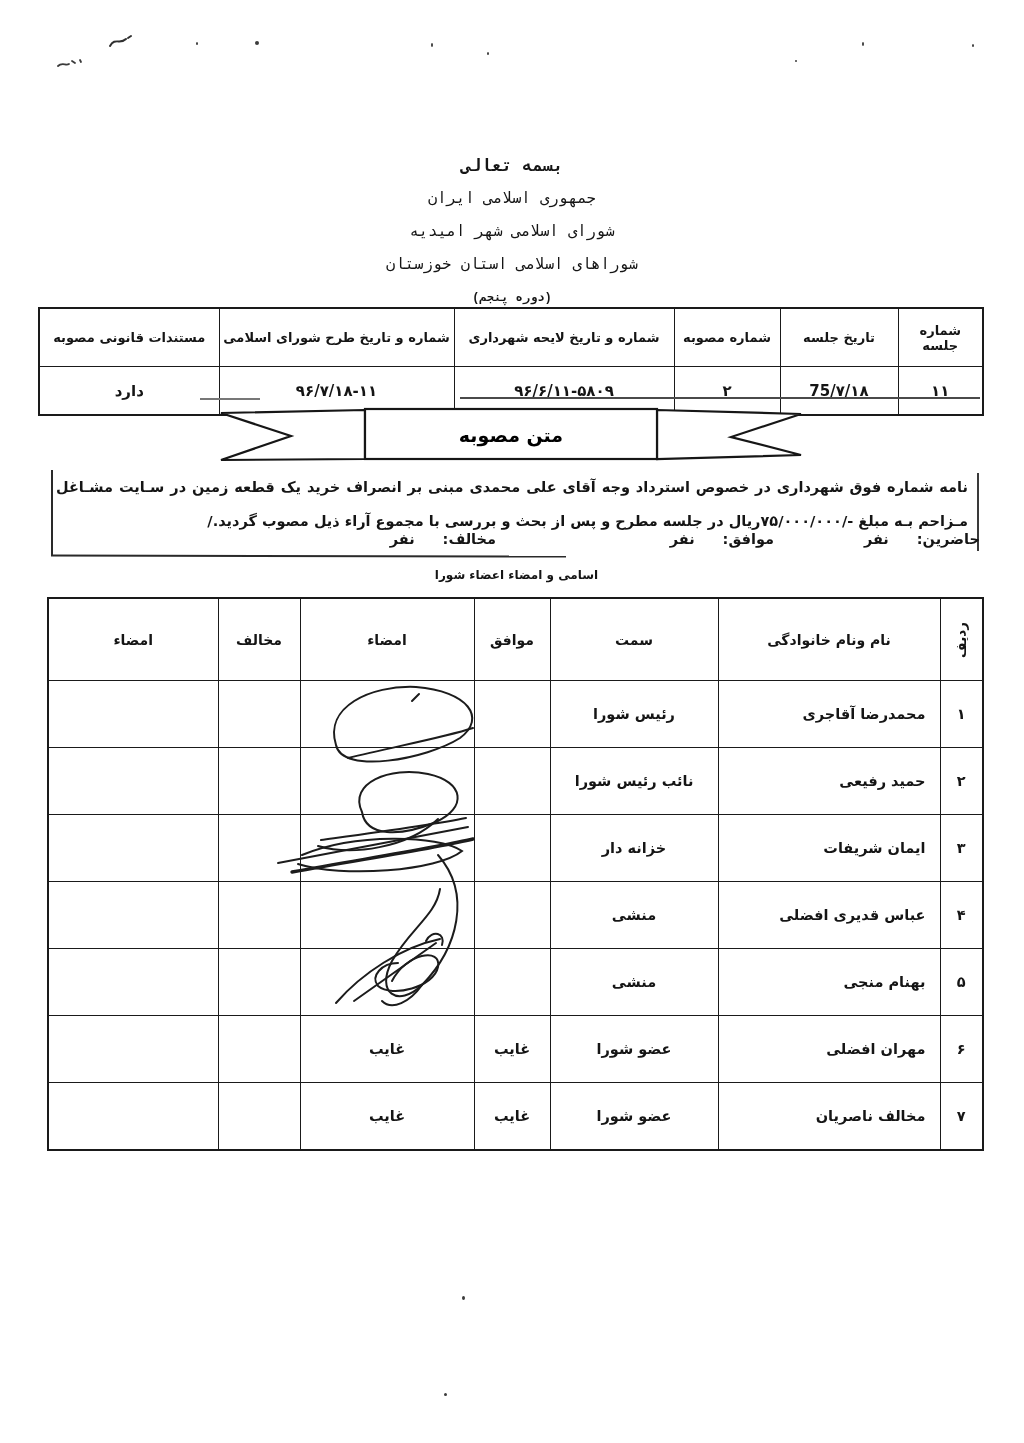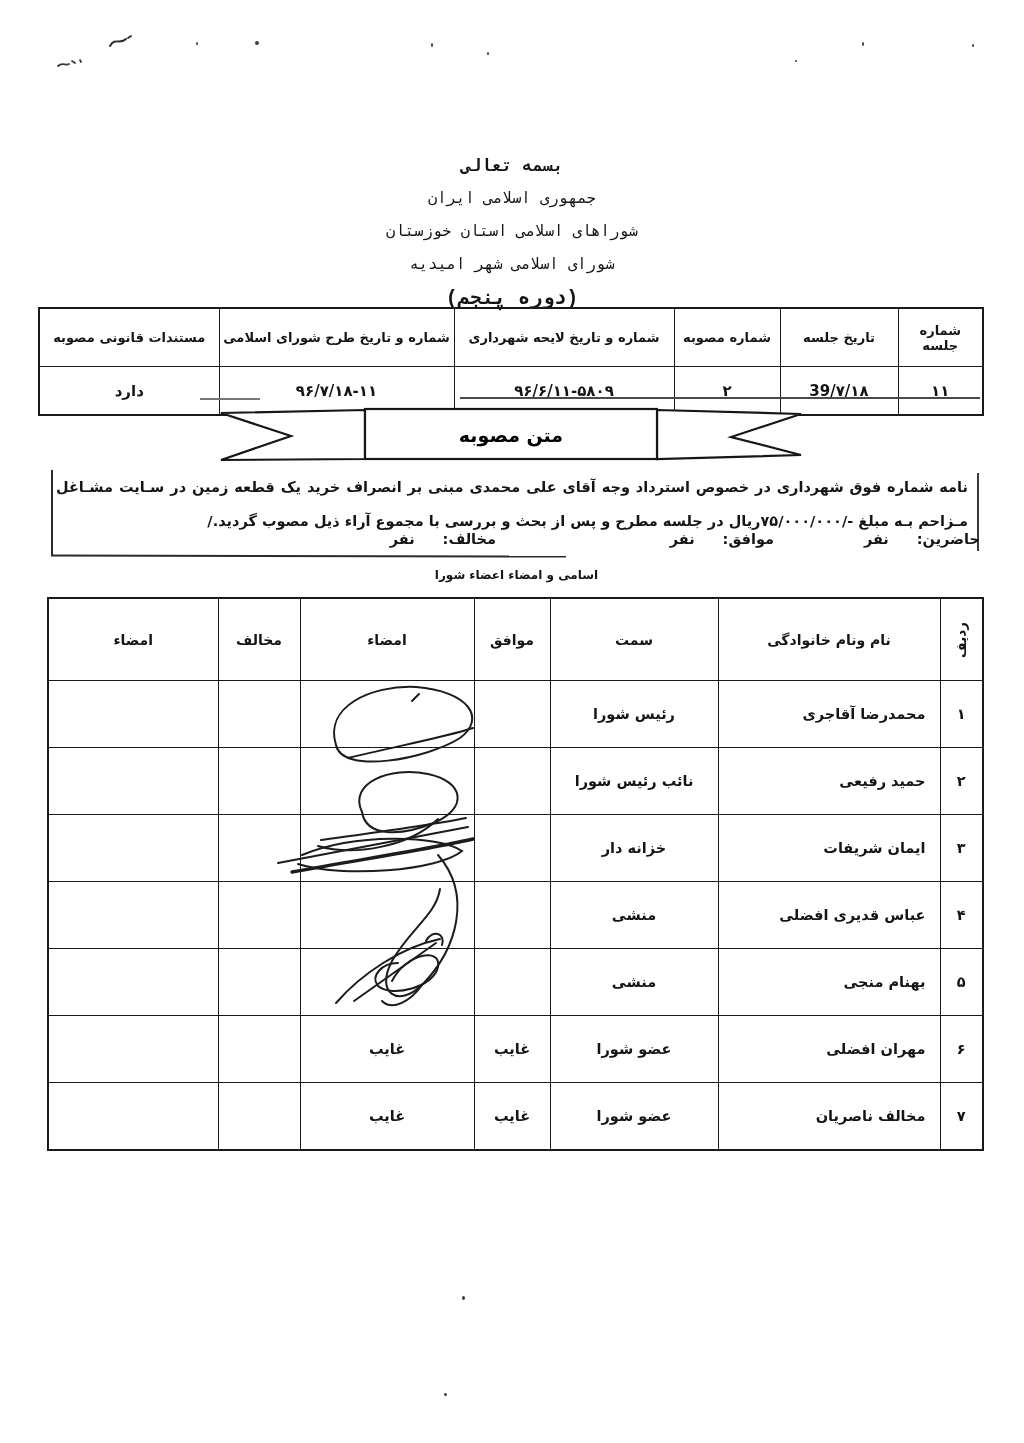--- a/index.html
+++ b/index.html
@@ -79,23 +79,23 @@
   <div class="abs dot" style="top:52px;left:487px;width:2px;height:3px;"></div>
   <div class="abs dot" style="top:42px;left:862px;width:2px;height:4px;"></div>
   <div class="abs dot" style="top:44px;left:972px;width:2px;height:3px;"></div>
   <div class="abs dot" style="top:60px;left:795px;width:2px;height:2px;"></div>
   <div class="abs dot" style="top:1296px;left:462px;width:3px;height:4px;"></div>
   <div class="abs dot" style="top:1393px;left:444px;width:3px;height:3px;"></div>
 
   <div class="abs doc-header">
     <div class="h-bold">بسمه تعالی</div>
     <div class="h-norm">جمهوری اسلامی ایران</div>
+    <div class="h-norm">شورای اسلامی شهر امیدیه</div>
     <div class="h-norm">شوراهای اسلامی استان خوزستان</div>
-    <div class="h-norm">شورای اسلامی شهر امیدیه</div>
-    <div class="h-bold" style="font-size:20px;">(دوره پنجم)</div>
+    <div class="h-bold" style="font-size:12px;">(دوره پنجم)</div>
   </div>
 
   <table class="abs info-table">
     <colgroup>
       <col style="width:85px">
         <col style="width:118px">
         <col style="width:106px">
       <col style="width:220px">
         <col style="width:235px">
         <col style="width:180px">
@@ -104,21 +104,21 @@
         <tr>
       <th>شماره جلسه</th>
       <th>تاریخ جلسه</th>
       <th>شماره مصوبه</th>
       <th>شماره و تاریخ لایحه شهرداری</th>
       <th>شماره و تاریخ طرح شورای اسلامی</th>
       <th>مستندات قانونی مصوبه</th>
     </tr>
     <tr>
       <td class="ltrcell">۱۱</td>
-      <td class="ltrcell">39/۷/۱۸</td>
+      <td class="ltrcell">75/۷/۱۸</td>
       <td class="ltrcell">۲</td>
       <td class="ltrcell">۹۶/۶/۱۱-۵۸۰۹</td>
       <td class="ltrcell">۹۶/۷/۱۸-۱۱</td>
       <td>دارد</td>
     </tr>
   </tbody>
     </table>
 
   <div class="abs hline-top1"></div>
   <div class="abs hline-top2"></div>

